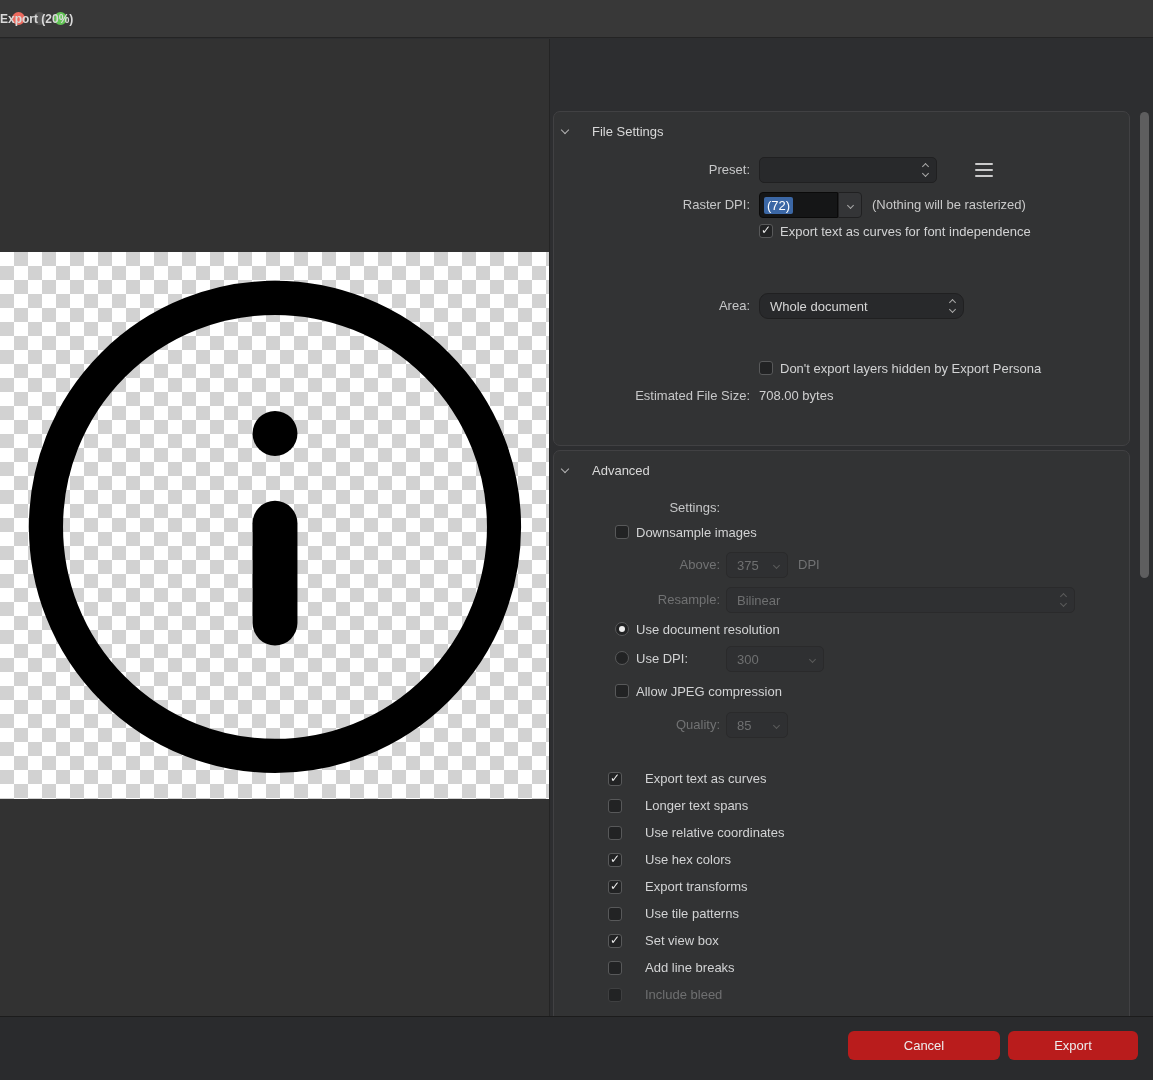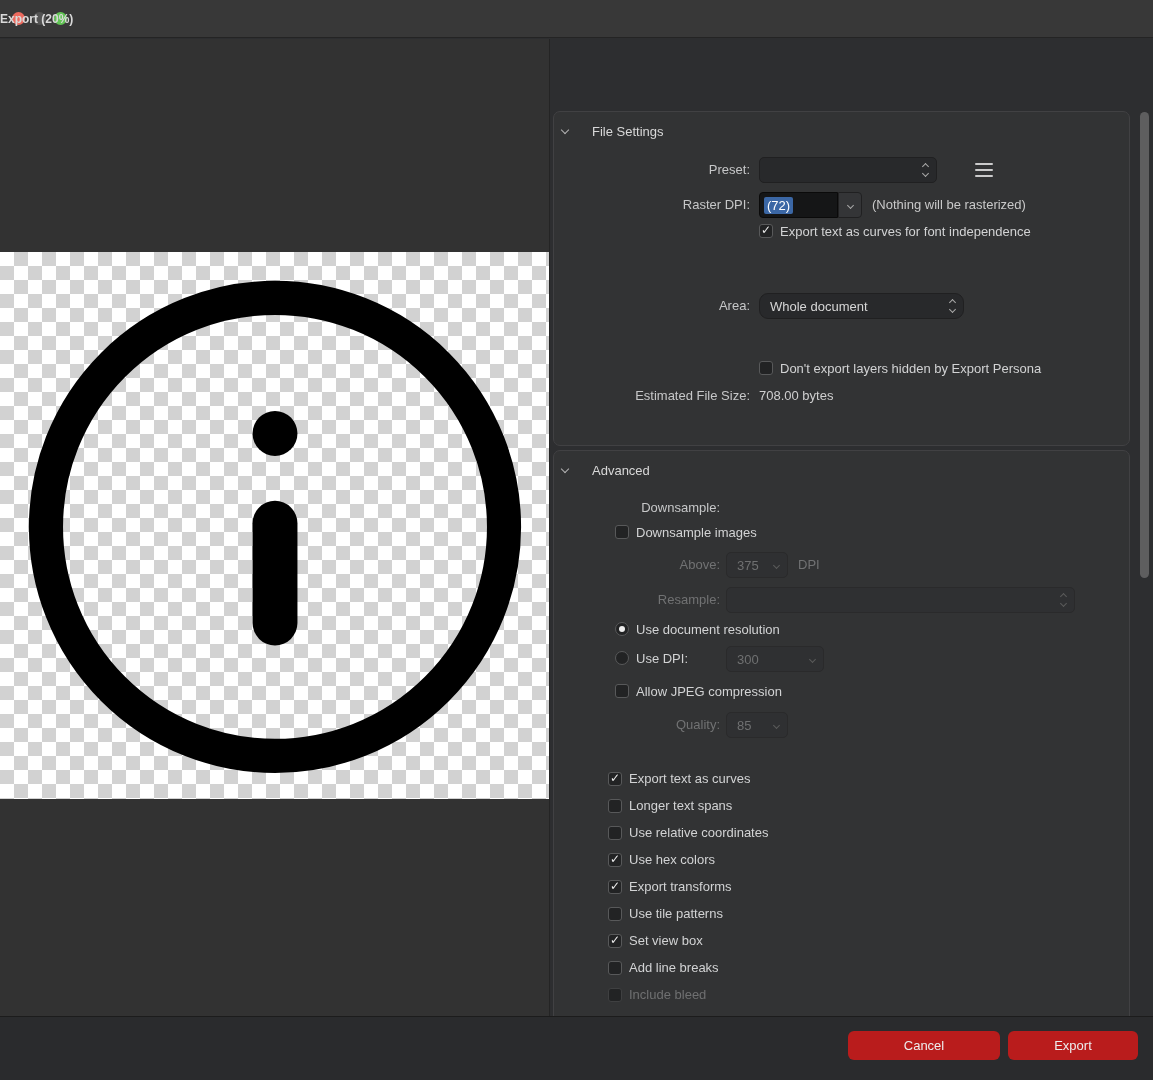--- a/index.html
+++ b/index.html
@@ -67,21 +67,21 @@
   .dpi-field{position:absolute;display:flex;align-items:center;background:#151617;border:1px solid #0a0a0a;border-radius:4px 0 0 4px;height:26px;padding-left:4px;}
   .sel-text{background:#3b67a5;color:#ffffff;padding:1px 3px;border-radius:2px;}
   .dpi-arrow{position:absolute;width:24px;height:26px;background:#343537;border:1px solid #202021;border-radius:0 4px 4px 0;display:flex;align-items:center;justify-content:center;}
 
   
   .menu-icon{position:absolute;width:18px;height:14px;display:flex;flex-direction:column;justify-content:space-between;}
   .menu-icon i{display:block;height:2px;background:#cbcbcb;border-radius:1px;}
 
   
   .opt-list{position:absolute;left:54px;top:314px;}
-  .opt-row{display:flex;align-items:center;gap:7px;height:27px;}
+  .opt-row{display:flex;align-items:center;gap:23px;height:27px;}
 
   
   .scroll-thumb{position:absolute;right:4px;top:73px;width:9px;height:466px;background:#5e5e5f;border-radius:4.5px;}
 
   
   .footer{position:absolute;left:0;bottom:0;right:0;height:64px;background:#2a2b2d;border-top:1px solid #1c1c1c;}
   .btn{position:absolute;top:14px;height:29px;background:#b91c1c;border:none;border-radius:6px;color:#ededee;font-size:13px;cursor:default;}
   .btn-cancel{left:848px;width:152px;}
   .btn-export{left:1008px;width:130px;}
 </style>
@@ -163,38 +163,39 @@
       <div class="rlabel" style="left:0;top:273px;width:196px;line-height:22px;">Estimated File Size:</div>
       <div class="note" style="left:205px;top:273px;line-height:22px;color:#cfcfcf;">708.00 bytes</div>
     </div>
 
     <div class="box box-adv">
       <div class="sec-head">
         <span class="sec-chev"></span>
         <span>Advanced</span>
       </div>
 
-      <div class="rlabel" style="left:0;top:44px;width:166px;">Downsample:</div>
+      <div class="rlabel" style="left:0;top:44px;width:166px;">Settings:</div>
 
       <div class="cbrow" style="left:61px;top:70px;">
         <span class="checkbox"></span>
         <span class="cb-label">Downsample images</span>
       </div>
 
       <div class="rlabel dim" style="left:0;top:101px;width:166px;">Above:</div>
       <div class="dd disabled" style="position:absolute;left:172px;top:101px;width:62px;">
         <span class="dd-val">375</span>
         <span class="stepper">
             <i class="chev down"></i>
           </span>
       </div>
       <div class="note dim" style="left:244px;top:101px;">DPI</div>
 
       <div class="rlabel dim" style="left:0;top:136px;width:166px;">Resample:</div>
       <div class="dd disabled" style="position:absolute;left:172px;top:136px;width:349px;">
+        <span class="dd-val">Bilinear</span>
         <span class="stepper">
             <i class="chev up"></i>
             <i class="chev down"></i>
           </span>
       </div>
 
       <div class="cbrow" style="left:61px;top:167px;">
         <span class="radio selected"></span>
         <span class="cb-label">Use document resolution</span>
       </div>

